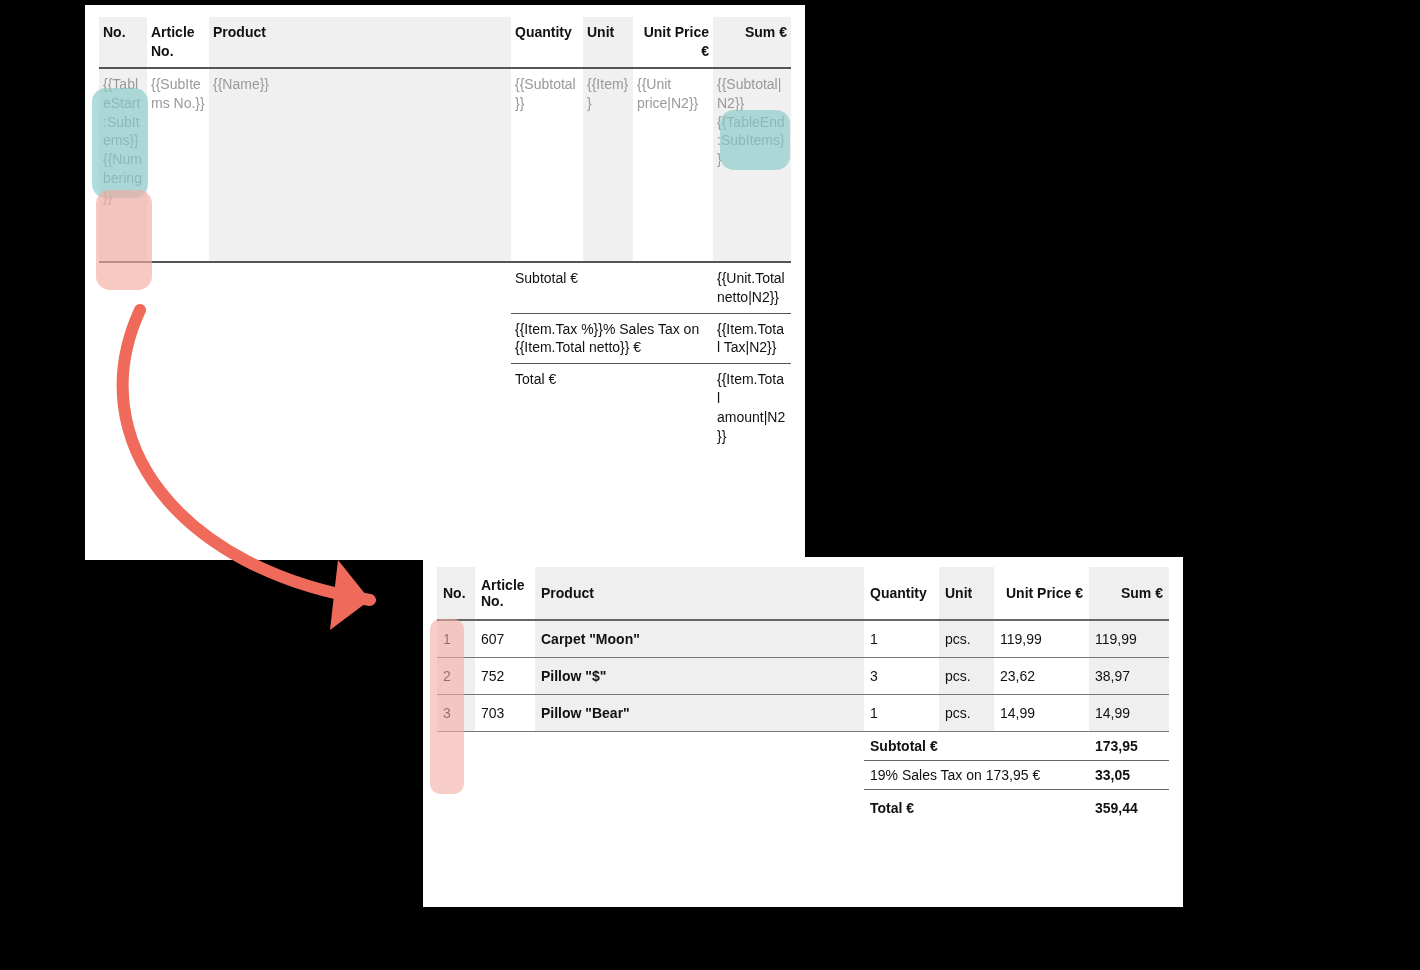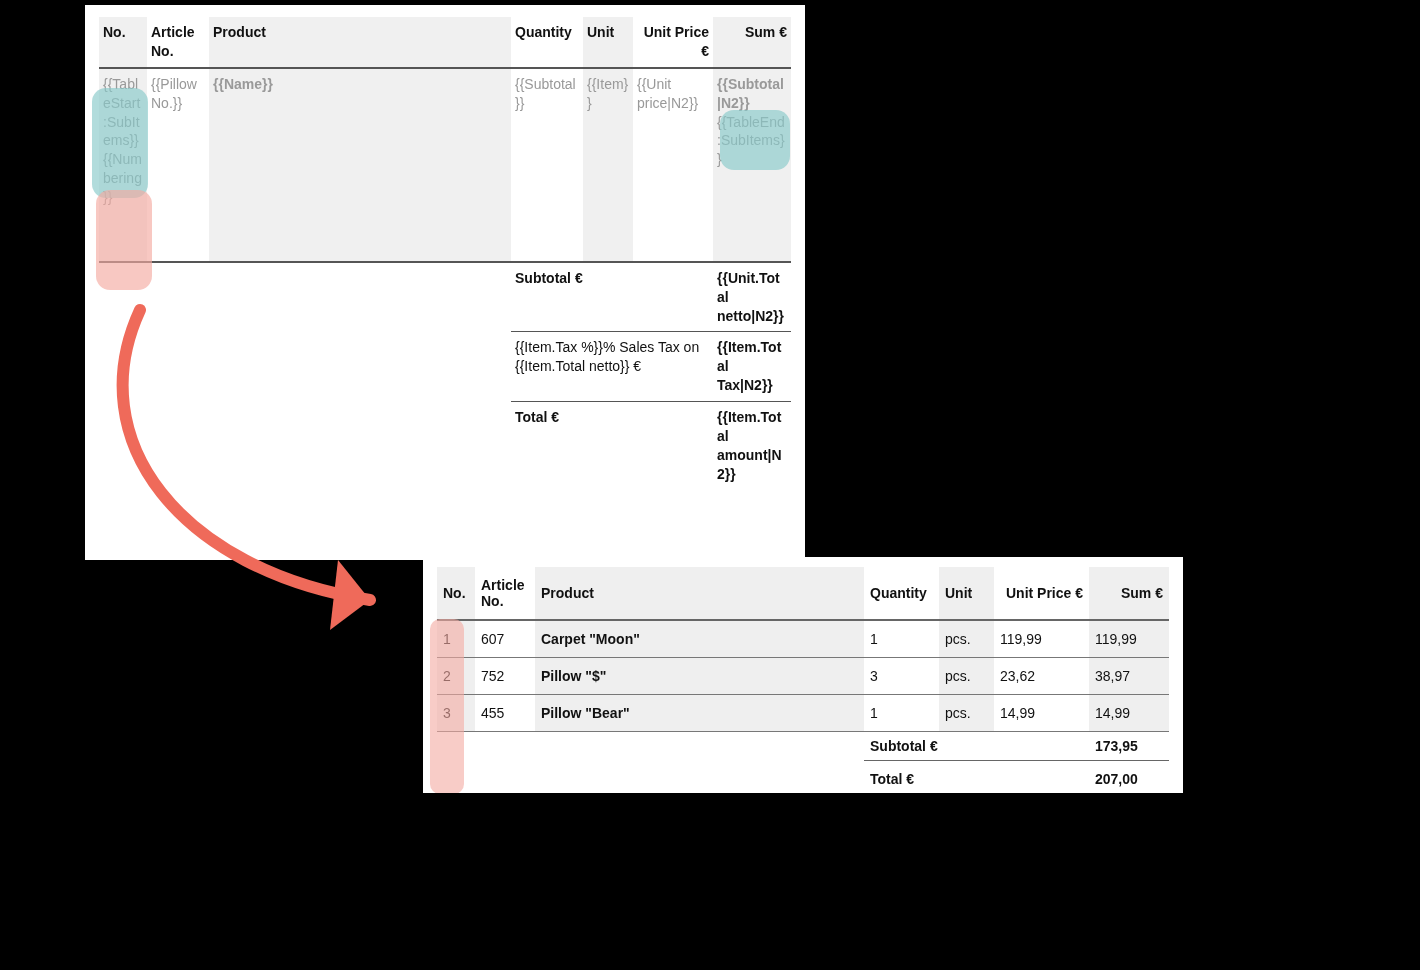--- a/index.html
+++ b/index.html
@@ -8,21 +8,21 @@
     --header-bg:#e9e9e9;
     --placeholder:#999;
     --red:#ef6a5a;
     --text:#111;
   }
   html,body{
     margin:0;padding:0;background:#000;color:var(--text);
     font-family:"Segoe UI",Tahoma,Arial,sans-serif;font-size:14px;
   }
   .stage{
-    position:relative;width:1420px;height:793px;
+    position:relative;width:1420px;height:970px;
     background:#000;overflow:hidden;
   }
   .card{
     position:absolute;background:#fff;
     box-shadow:none;
   }
   
   .card.top{left:85px;top:5px;width:720px;height:555px;padding:12px 14px;box-sizing:border-box;}
   .card.top table{width:100%;border-collapse:collapse;table-layout:fixed;}
   .card.top th,.card.top td{padding:6px 4px;vertical-align:top;font-size:14px;line-height:1.35;word-break:break-word;}
@@ -30,21 +30,21 @@
   .card.top thead th.right{text-align:right;}
   .card.top tbody tr.items td{border-bottom:2px solid var(--border);}
   .card.top .no-col      {width:48px;}
   .card.top .art-col     {width:62px;}
   .card.top .prod-col    {width:auto;}
   .card.top .qty-col     {width:72px;}
   .card.top .unit-col    {width:50px;}
   .card.top .uprice-col  {width:80px;}
   .card.top .sum-col     {width:78px;}
   .card.top .shade{background:#f0f0f0;}
-  .card.top .bold{font-weight:700;margin-top:28px;}
+  .card.top .bold{font-weight:400;margin-top:28px;}
   .card.top .soft{color:var(--placeholder);}
   .card.top .right{}
   .card.top .totals td{border-bottom:1.5px solid var(--border);}
   
   .hl-teal-top{position:absolute;left:92px;top:88px;width:56px;height:110px;border-radius:14px;background:#87c9c9;opacity:.65;}
   .hl-pink-top{position:absolute;left:96px;top:190px;width:56px;height:100px;border-radius:14px;background:#f4aaa2;opacity:.65;}
   .hl-teal-sum{position:absolute;left:720px;top:110px;width:70px;height:60px;border-radius:14px;background:#87c9c9;opacity:.65;}
 
   
   .card.bottom{left:423px;top:557px;width:760px;height:350px;padding:10px 14px;box-sizing:border-box;filter:blur(.3px);}
@@ -96,21 +96,21 @@
           <th class="shade">Unit</th>
           <th class="right">Unit Price €</th>
           <th class="shade right">Sum €</th>
         </tr>
       </thead>
       <tbody>
         <tr class="items">
           <td class="shade soft" style="height:180px;">
             <span>{{TableStart:SubItems}}</span><span>{{Numbering}}</span>
           </td>
-          <td class="soft">{{Pillow No.}}</td>
+          <td class="soft">{{SubItems No.}}</td>
           <td class="shade bold soft">{{Name}}</td>
           <td class="soft">{{Subtotal}}</td>
           <td class="shade soft">{{Item}}</td>
           <td class="right soft">{{Unit price|N2}}</td>
           <td class="shade right soft">
             <span class="bold">{{Subtotal|N2}}</span><span>{{TableEnd:SubItems}}</span>
           </td>
         </tr>
 
         <tr class="totals">
@@ -177,37 +177,42 @@
             <td class="shade">2</td>
             <td>752</td>
             <td class="shade bold">Pillow "$"</td>
             <td>3</td>
             <td class="shade">pcs.</td>
             <td class="right">23,62</td>
             <td class="shade right">38,97</td>
           </tr>
           <tr class="line">
             <td class="shade">3</td>
-            <td>455</td>
+            <td>703</td>
             <td class="shade bold">Pillow "Bear"</td>
             <td>1</td>
             <td class="shade">pcs.</td>
             <td class="right">14,99</td>
             <td class="shade right">14,99</td>
           </tr>
         </tbody>
       <tbody>
         <tr class="total">
           <td colspan="3" style="border:none;"></td>
           <td colspan="3" class="bold">Subtotal €</td>
           <td class="right bold">173,95</td>
         </tr>
+        <tr class="total">
+          <td colspan="3" style="border:none;"></td>
+          <td colspan="3">19% Sales Tax on 173,95 €</td>
+          <td class="right bold">33,05</td>
+        </tr>
         <tr>
           <td colspan="3"></td>
           <td colspan="3" class="bold">Total €</td>
-          <td class="right bold">207,00</td>
+          <td class="right bold">359,44</td>
         </tr>
       </tbody>
     </table>
   </div>
   <div class="hl-pink-bottom"></div>
 
 </div>
 
 </body></html>

